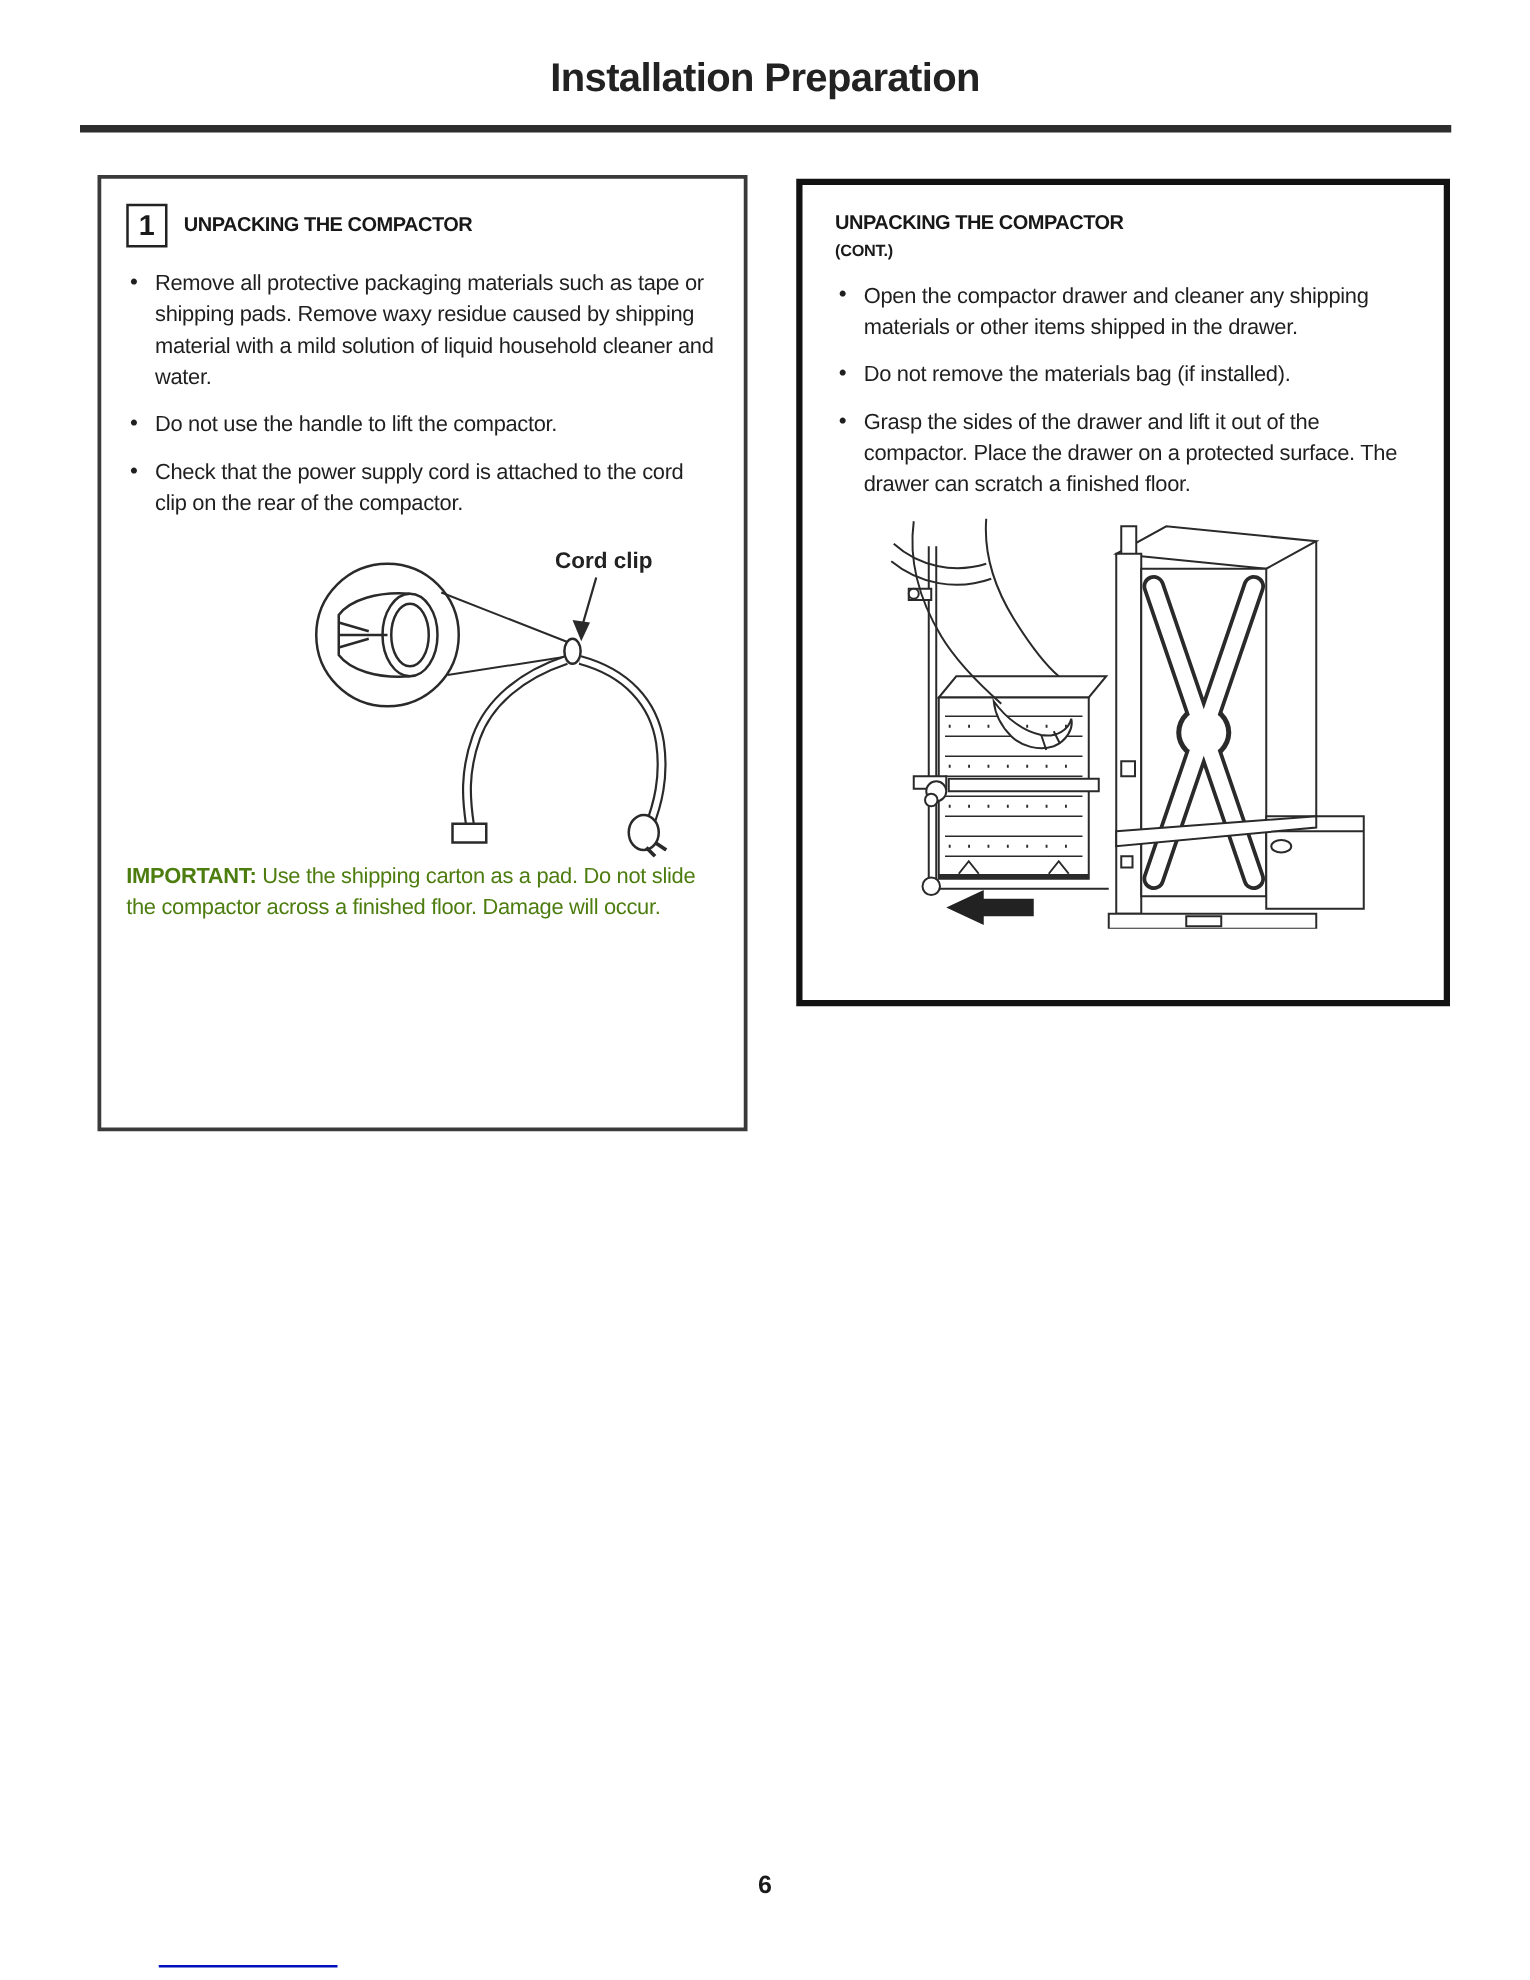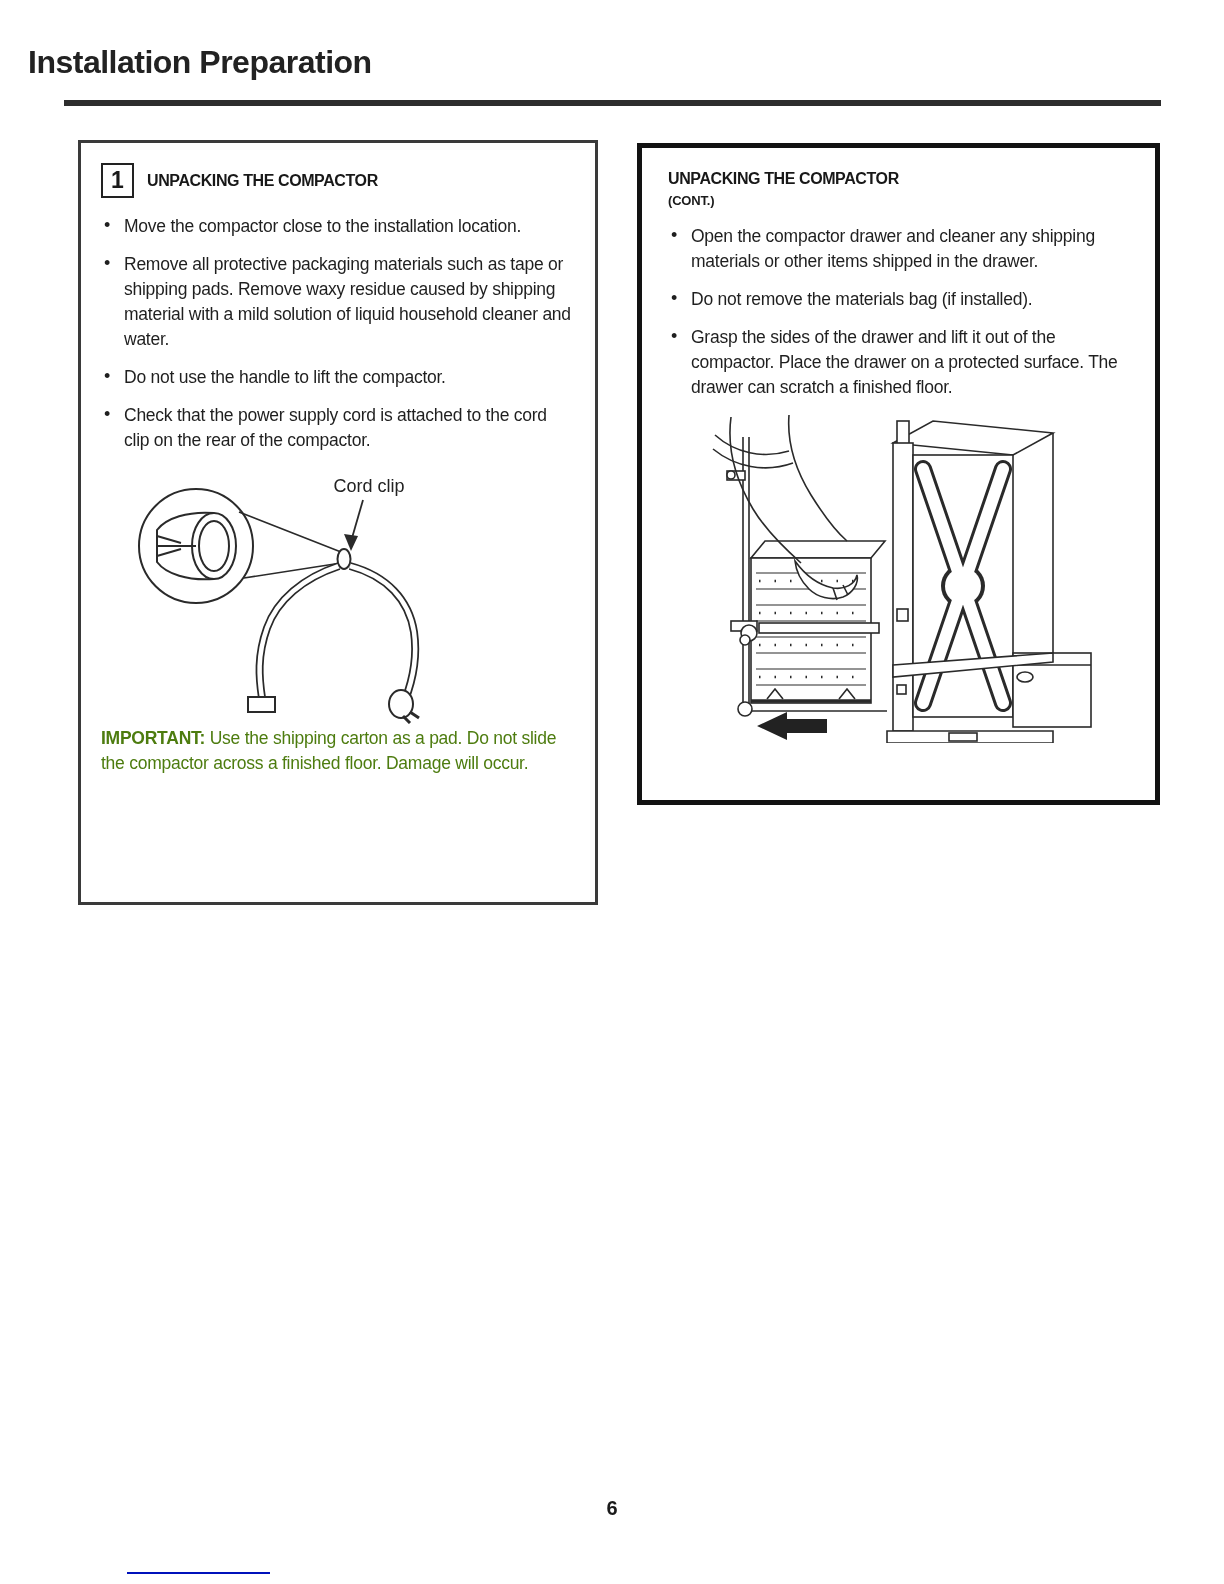--- a/index.html
+++ b/index.html
@@ -2,22 +2,22 @@
 <html><head>
 <meta charset="utf-8">
 <style>
   html, body { margin:0; padding:0; background:#ffffff; }
   .page {
     position:relative; width:1224px; height:1584px; margin:0 auto;
     background:#ffffff; color:#1a1a1a; overflow:hidden;
     font-family:"Liberation Sans","DejaVu Sans",sans-serif;
   }
   .doc-title {
-    position:absolute; left:0; right:0; top:44px; 
-    font-size:32px; font-weight:bold; letter-spacing:-0.5px; color:#222;padding-left:28px;
+    position:absolute; left:0; right:0; top:44px; text-align:center;
+    font-size:32px; font-weight:bold; letter-spacing:-0.5px; color:#222;
   }
   .title-rule { position:absolute; left:64px; top:100px; width:1097px; height:6px; background:#2d2d2d; }
 
   .panel { position:absolute; box-sizing:border-box; background:#fff; }
   .panel-left  { left:78px;  top:140px; width:520px; height:765px; border:3px solid #3a3a3a; padding:20px 20px 0 20px; }
   .panel-right { left:637px; top:143px; width:523px; height:662px; border:5px solid #121212; padding:22px 22px 0 26px; }
 
   .panel-head { display:flex; align-items:center; gap:13px; }
   .step-badge {
     flex:0 0 auto; width:29px; height:31px; border:2px solid #222;
@@ -27,21 +27,21 @@
   .box-title { font-size:16px; font-weight:bold; letter-spacing:-0.4px; color:#181818; }
   .box-subtitle { font-size:13px; font-weight:bold; margin-top:5px; letter-spacing:-0.2px; }
 
   .bullets { list-style:none; margin:16px 0 0 0; padding:0; }
   .bullets li {
     position:relative; padding-left:23px; margin-bottom:13px;
     font-size:17.5px; line-height:25px; letter-spacing:-0.25px; color:#1f1f1f;
   }
   .bullets li::before { content:"\2022"; position:absolute; left:3px; top:-1px; font-size:18px; }
 
-  .figure { display:flex; justify-content:flex-start; margin-top:2px; }
+  .figure { display:flex; justify-content:flex-end; margin-top:2px;font-weight:bold; }
   .figure-right { display:flex; justify-content:center; margin-top:6px; }
   .figure svg, .figure-right svg { display:block; }
   .fig-label { font-size:18px; fill:#222; font-family:"Liberation Sans","DejaVu Sans",sans-serif; }
 
   .important { font-size:17.5px; line-height:25px; letter-spacing:-0.25px; margin-top:2px; color:#4d7c0f; }
 
   .page-number { position:absolute; left:0; right:0; top:1497px; text-align:center; font-size:20px; font-weight:bold; }
   .footer-rule { position:absolute; left:127px; top:1572px; width:143px; height:2px; background:#0011bb; }
 </style>
 </head>
@@ -51,21 +51,20 @@
 
   <div class="doc-title">Installation Preparation</div>
   <div class="title-rule"></div>
 
   <div class="panel panel-left">
     <div class="panel-head">
       <div class="step-badge">1</div>
       <div class="box-title">UNPACKING THE COMPACTOR</div>
     </div>
     <ul class="bullets">
-      <li>Move the compactor close to the installation location.</li>
       <li>Remove all protective packaging materials such as tape or shipping pads. Remove waxy residue caused by shipping material with a mild solution of liquid household cleaner and water.</li>
       <li>Do not use the handle to lift the compactor.</li>
       <li>Check that the power supply cord is attached to the cord clip on the rear of the compactor.</li>
     </ul>
 
     <div class="figure">
       <svg width="360" height="258" viewBox="0 0 360 258" fill="none" stroke="#2a2a2a" stroke-width="2">
 
         <circle cx="95" cy="80" r="57" fill="#fff"></circle>
 

